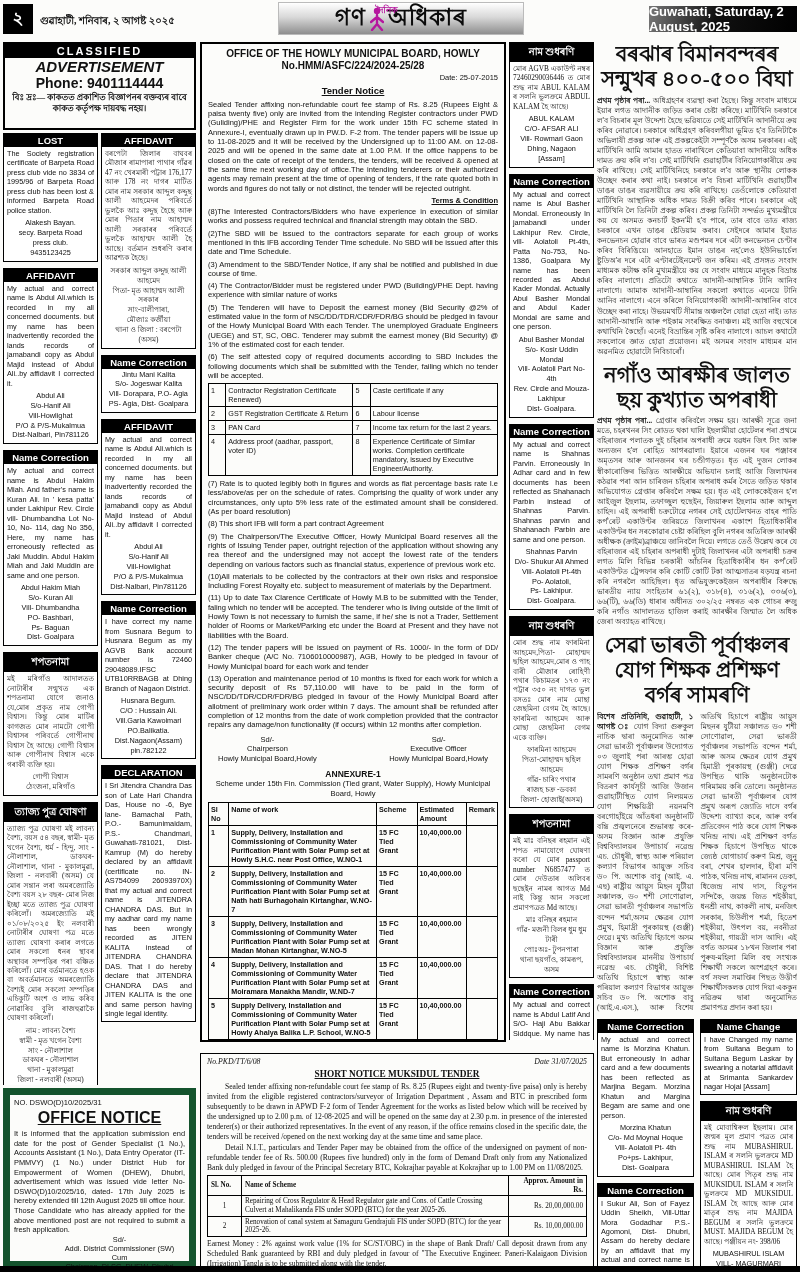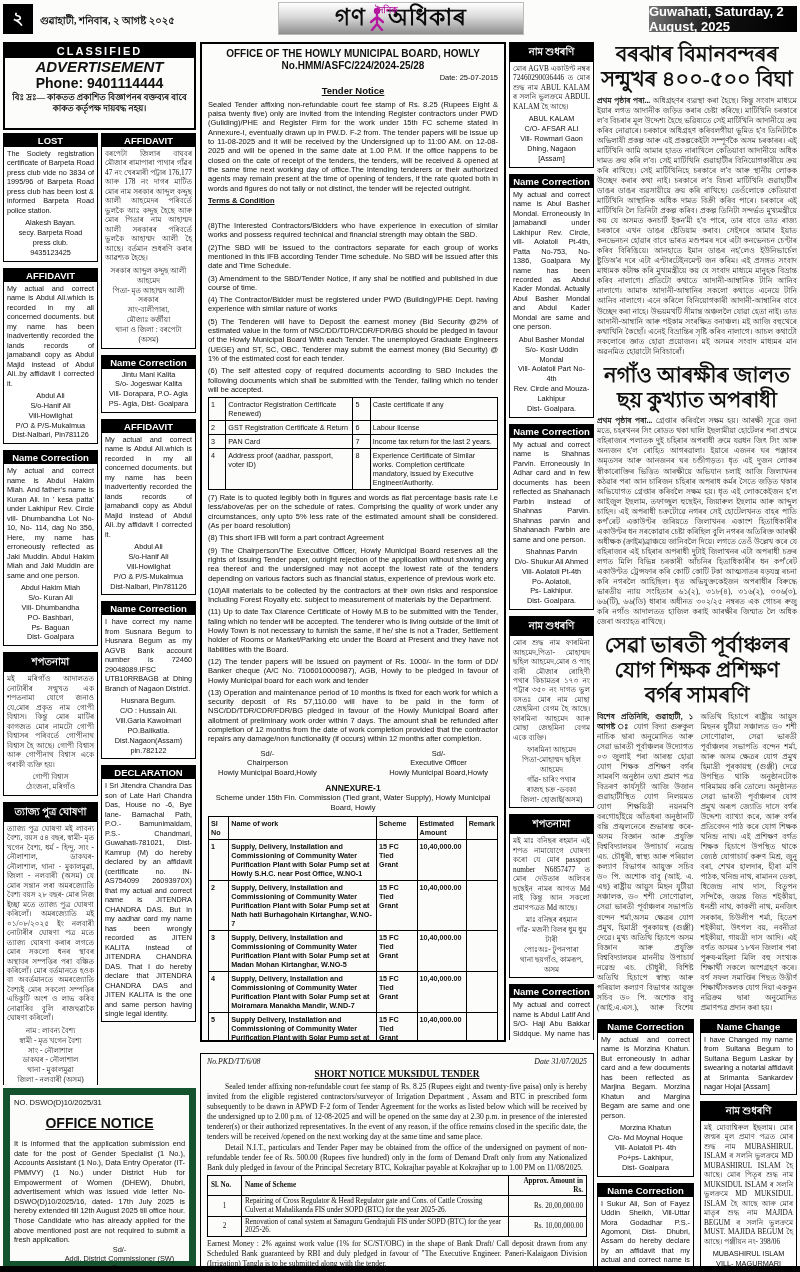--- a/index.html
+++ b/index.html
@@ -50,34 +50,34 @@
     font-family:"Liberation Sans",sans-serif; font-size:15px; }
   #classified .phone { text-align:center; font-weight:bold;
     font-family:"Liberation Sans",sans-serif; font-size:14px; }
   #classified .note { text-align:center; font-size:8.6px; font-weight:bold; line-height:1.3; padding:1px 2px; }
 
   
   #office-notice { left:3px; top:1088px; width:193px; height:180px; border:7px solid #14532d;
     padding:3px 4px; font-family:"Liberation Sans",sans-serif; }
   #office-notice .ref { font-size:7.6px; }
   #office-notice .ttl { text-align:center; font-weight:bold; text-decoration:underline;
-    font-size:14px; margin:8px 0; }
+    font-size:16px; margin:2px 0; }
   #office-notice .bd2 { font-size:7.4px; line-height:1.3; text-align:justify; }
   #office-notice .sgn { font-size:7.4px; text-align:center; white-space:pre-line; margin-left:40px; }
   #office-notice .dipr { font-size:7.4px; margin-top:1px; }
 
   
   #tender { left:200px; top:42px; width:306px; height:1000px; border:2px solid #000;
     padding:4px 6px; font-family:"Liberation Sans",sans-serif; font-size:7.5px; line-height:1.24;
     overflow:hidden; }
   #tender .h1 { text-align:center; font-weight:bold; font-size:10px; }
   #tender .date { text-align:right; font-size:7.5px; }
   #tender .tn { text-align:center; font-weight:bold; text-decoration:underline; font-size:9.5px; margin:3px 0; }
   #tender p { text-align:justify; margin-bottom:3px; }
-  #tender .sec { font-weight:bold; text-decoration:underline; margin:3px 0 16px; }
+  #tender .sec { font-weight:bold; text-decoration:underline; margin:3px 0 2px;text-align:right; }
   table.doc { width:100%; border-collapse:collapse; margin:3px 0; }
   table.doc td { border:1px solid #000; font-size:7.2px; padding:2px; vertical-align:top; line-height:1.25; }
   .signrow { display:flex; justify-content:space-between; margin:5px 10px; }
   .signrow div { text-align:center; white-space:pre-line; font-size:7.5px; line-height:1.3; }
   #tender .anx { text-align:center; font-weight:bold; font-size:8.5px; margin-top:4px; }
   #tender .anxsub { text-align:center; font-size:7.6px; margin-bottom:2px; }
   table.anx { width:100%; border-collapse:collapse; }
   table.anx th, table.anx td { border:1px solid #000; font-size:7.2px; padding:2px; vertical-align:top; text-align:left; line-height:1.25; }
 
   

